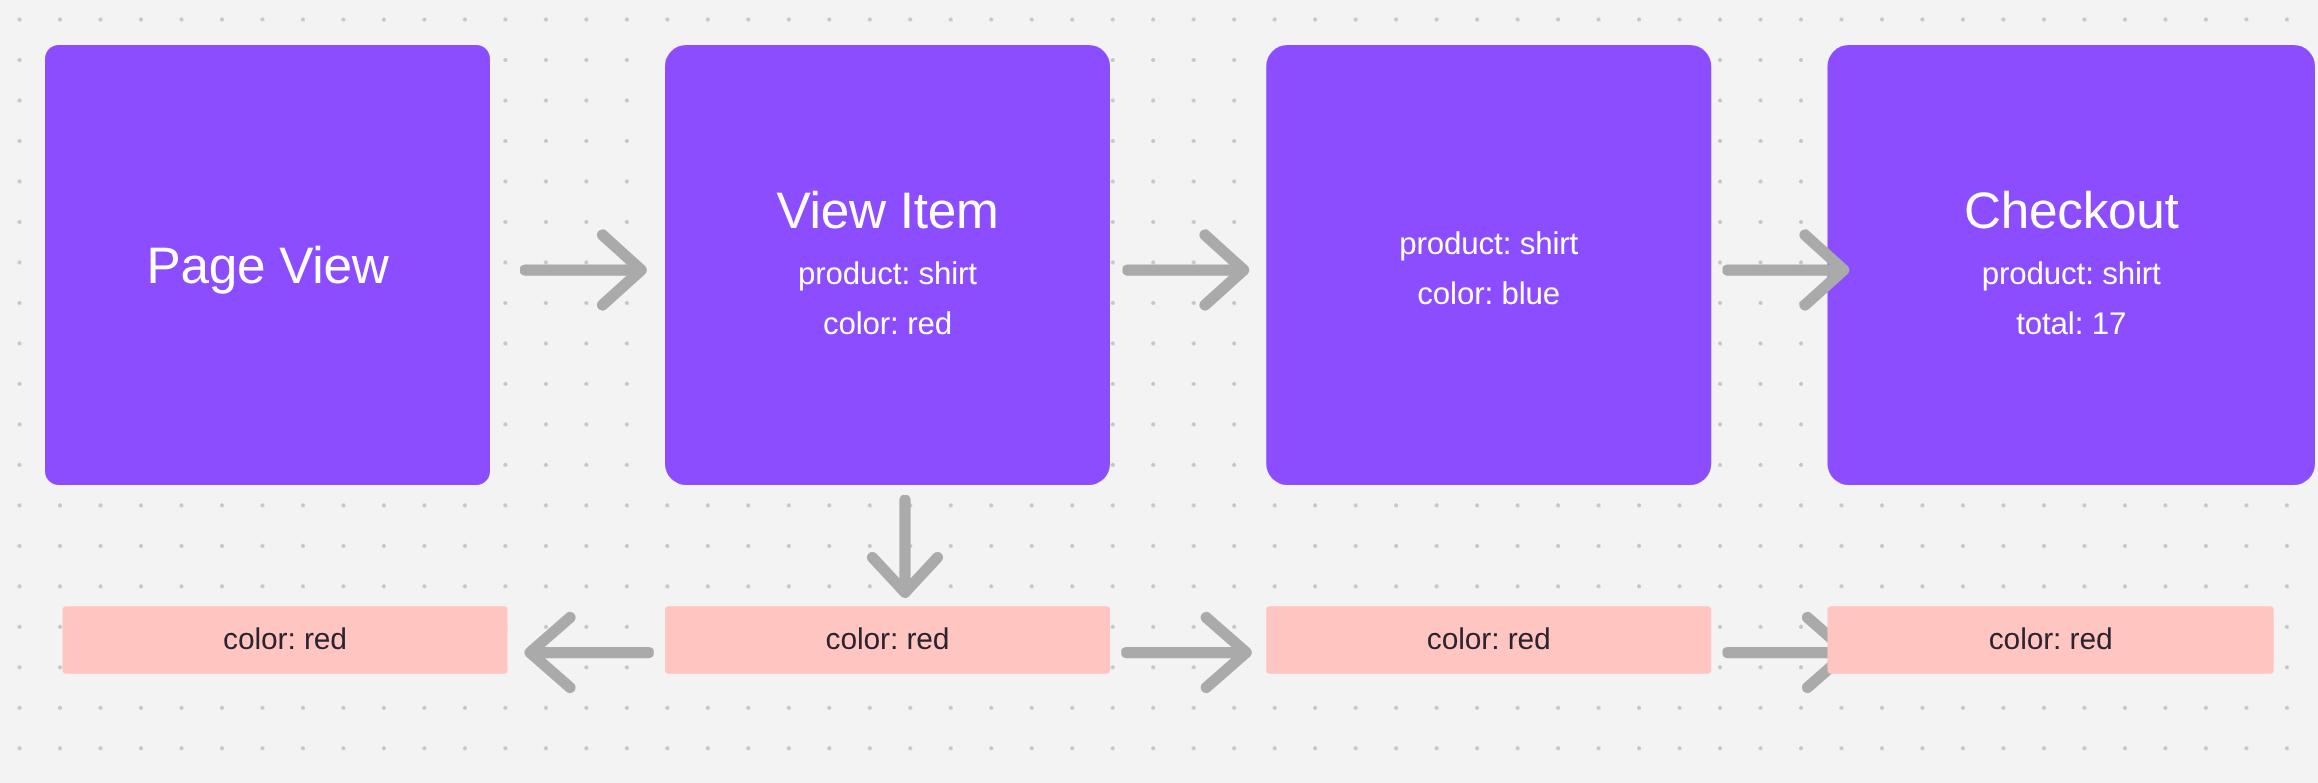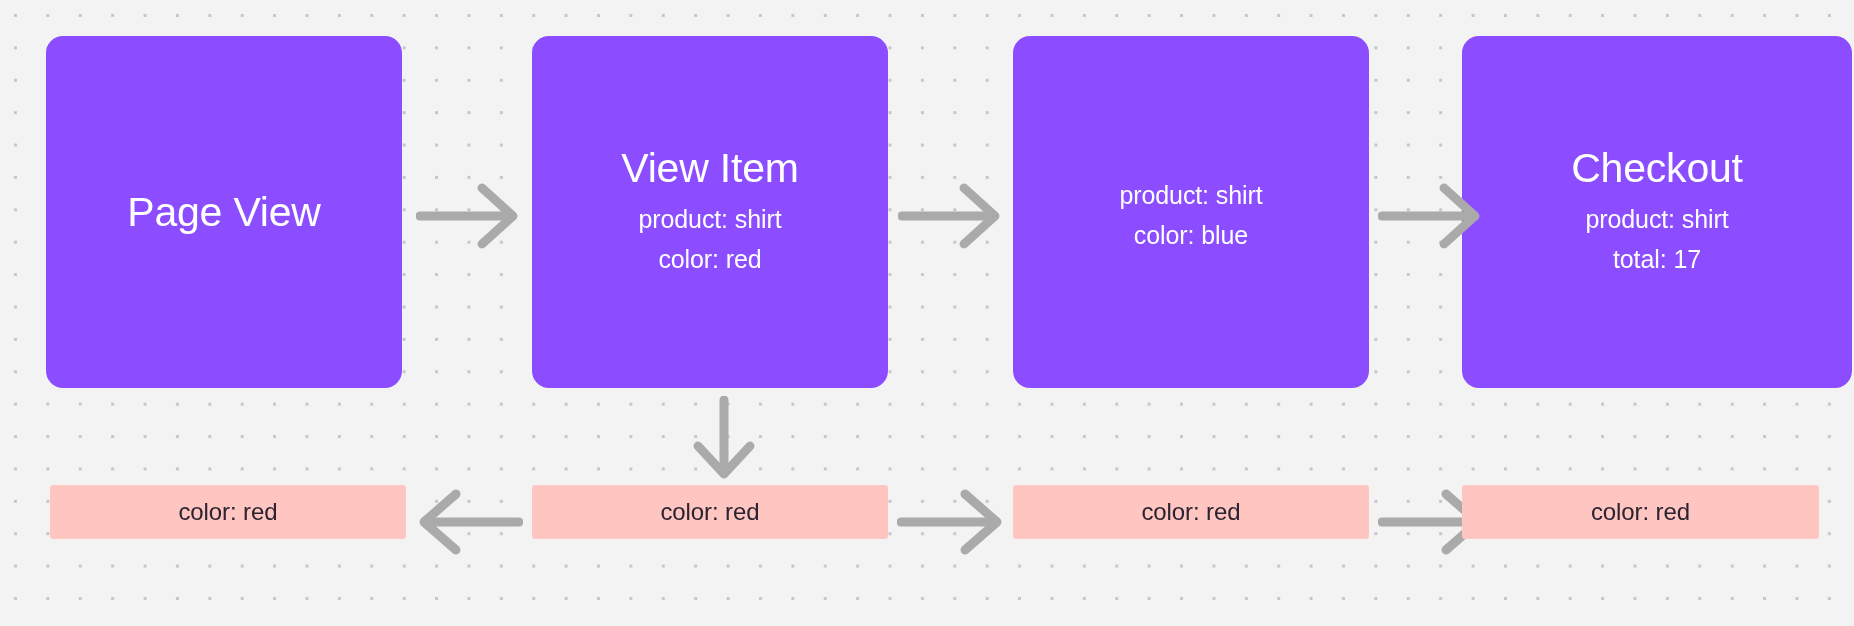--- a/index.html
+++ b/index.html
@@ -55,21 +55,21 @@
     line-height: 1.62;
     letter-spacing: -0.1px;
     white-space: nowrap;
   }
   .event-node .node-props {
     margin-top: 6px;
     display: flex;
     flex-direction: column;
   }
 
-  #node-0 { left: 46px; }
+  #node-0 { left: 36px; border-radius: 11px; }
   #node-1 { left: 532px; }
   #node-2 { left: 1013px; }
   #node-3 { left: 1462px; width: 390px; }
 
   
   .prop-box {
     position: absolute;
     top: 485px;
     height: 54px;
     background: #ffc5c0;

